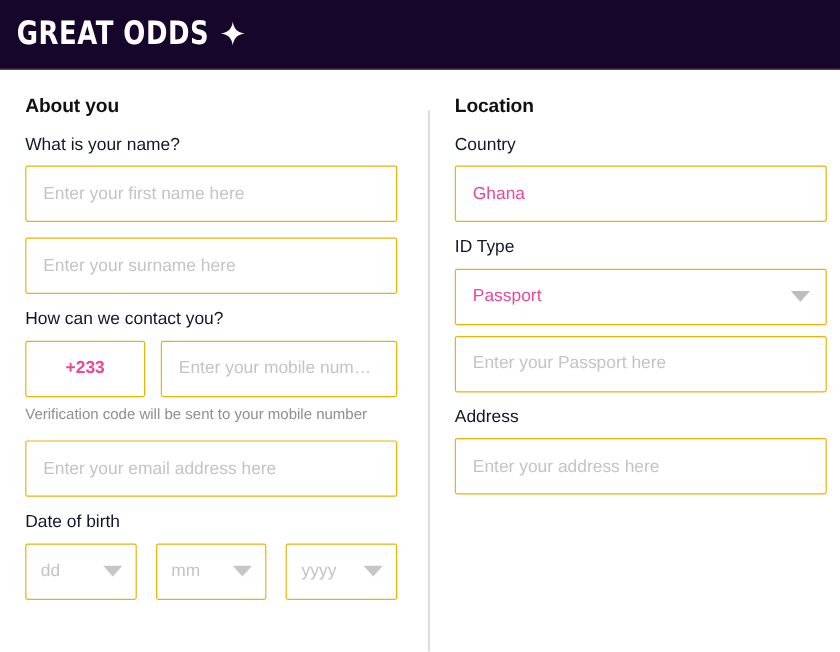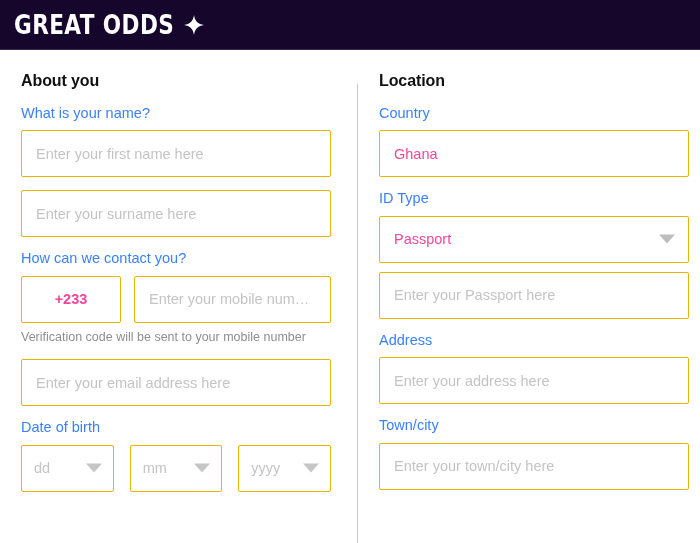--- a/index.html
+++ b/index.html
@@ -12,21 +12,21 @@
     width: 700px;
     height: 543px;
     background: #ffffff;
     font-family: "Liberation Sans", sans-serif;
     overflow: hidden;
     color: #1b1b1b;
   }
 
   
   .app-header {
-    height: 50px;
+    height: 58px;
     background: #16062b;
     border-bottom: 1px solid #3a2a50;
     display: flex;
     align-items: center;
     padding: 0 0 0 14px;
   }
   .brand {
     display: flex;
     align-items: center;
     gap: 4px;
@@ -79,21 +79,21 @@
   
   .section-title {
     font-size: 16px;
     font-weight: 700;
     color: #111111;
     margin: 0 0 15px 0;
     letter-spacing: -0.1px;
   }
   .field-label {
     font-size: 14.5px;
-    color: #3b82f6;
+    color: #0f172a;
     margin: 0 0 8px 0;
     line-height: 1.2;
   }
   .help-text {
     font-size: 12.5px;
     color: #8e8e8e;
     margin: 7px 0 0 0;
     line-height: 1.25;
   }
 
@@ -273,22 +273,16 @@
       </div>
     </div>
 
     <div class="field">
       <div class="field-label">Address</div>
       <div class="input-box">
         <span class="ph">Enter your address here</span>
       </div>
     </div>
 
-    <div class="field">
-      <div class="field-label">Town/city</div>
-      <div class="input-box">
-        <span class="ph">Enter your town/city here</span>
-      </div>
-    </div>
 
   </div>
 
 </div>
 
 </body></html>

